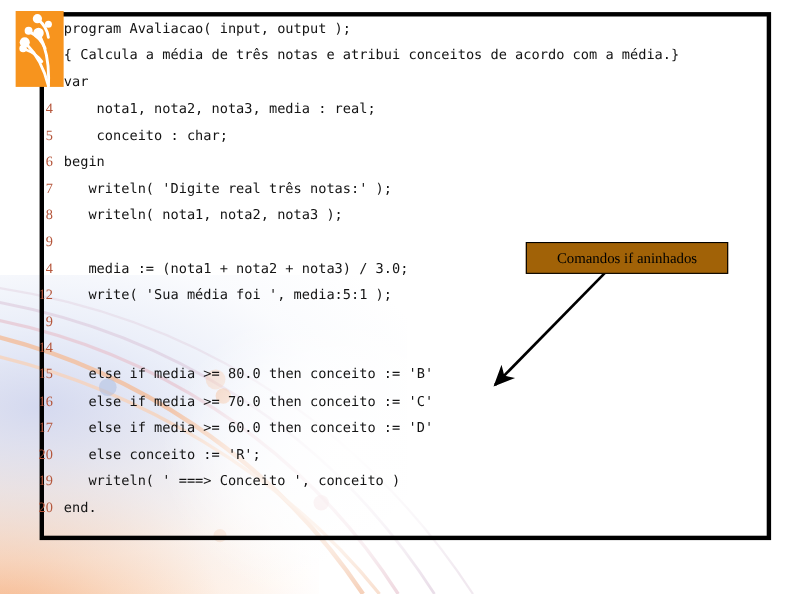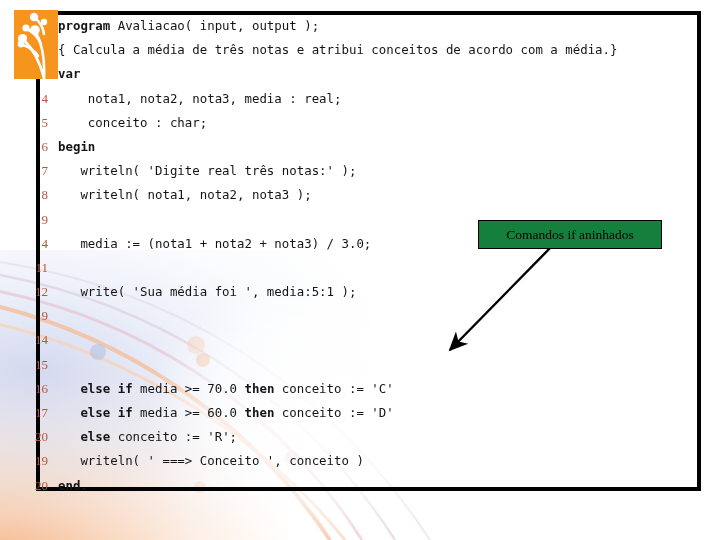--- a/index.html
+++ b/index.html
@@ -62,25 +62,25 @@
     position:absolute;left:0;top:0;width:26px;text-align:right;
     font-family:"Liberation Serif",serif;
     font-size:13px;color:#b5563b;
     letter-spacing:0px;
   }
   .src{
     position:absolute;left:36px;top:0;
     font-family:"DejaVu Sans Mono","Liberation Mono",monospace;
     font-size:12.4px;color:#141414;white-space:pre;
   }
-  .src b{font-weight:bold;}
+  .src b{font-weight:normal;}
   
   #callout-box{
     position:absolute;left:478px;top:220px;width:184px;height:29px;
-    border:1px solid #000;background:#15803d;
+    border:1px solid #000;background:#a16207;
     display:flex;align-items:center;justify-content:center;
     box-sizing:border-box;
   }
   #callout-label{
     font-family:"Liberation Serif",serif;font-size:13.5px;color:#000;
     white-space:nowrap;
   }
   #callout-arrow{position:absolute;left:430px;top:240px;width:130px;height:125px;}
 </style>
 </head>
@@ -112,25 +112,24 @@
       <div class="code-line"><span class="ln">1</span><span class="src"><b>program</b> Avaliacao( input, output );</span></div>
       <div class="code-line"><span class="ln">2</span><span class="src">{ Calcula a média de três notas e atribui conceitos de acordo com a média.}</span></div>
       <div class="code-line"><span class="ln">3</span><span class="src"><b>var</b></span></div>
       <div class="code-line"><span class="ln">4</span><span class="src">    nota1, nota2, nota3, media : real;</span></div>
       <div class="code-line"><span class="ln">5</span><span class="src">    conceito : char;</span></div>
       <div class="code-line"><span class="ln">6</span><span class="src"><b>begin</b></span></div>
       <div class="code-line"><span class="ln">7</span><span class="src">   writeln( 'Digite real três notas:' );</span></div>
       <div class="code-line"><span class="ln">8</span><span class="src">   writeln( nota1, nota2, nota3 );</span></div>
       <div class="code-line"><span class="ln">9</span><span class="src"></span></div>
       <div class="code-line"><span class="ln">4</span><span class="src">   media := (nota1 + nota2 + nota3) / 3.0;</span></div>
-      <div class="code-line"><span class="ln">11</span><span class="src"></span></div>
       <div class="code-line"><span class="ln">12</span><span class="src">   write( 'Sua média foi ', media:5:1 );</span></div>
       <div class="code-line"><span class="ln">9</span><span class="src"></span></div>
       <div class="code-line"><span class="ln">14</span></div>
-      <div class="code-line"><span class="ln">15</span></div>
+      <div class="code-line"><span class="ln">15</span><span class="src">   <b>else if</b> media &gt;= 80.0 <b>then</b> conceito := 'B'</span></div>
       <div class="code-line"><span class="ln">16</span><span class="src">   <b>else if</b> media &gt;= 70.0 <b>then</b> conceito := 'C'</span></div>
       <div class="code-line"><span class="ln">17</span><span class="src">   <b>else if</b> media &gt;= 60.0 <b>then</b> conceito := 'D'</span></div>
       <div class="code-line"><span class="ln">20</span><span class="src">   <b>else</b> conceito := 'R';</span></div>
       <div class="code-line"><span class="ln">19</span><span class="src">   writeln( ' ===&gt; Conceito ', conceito )</span></div>
       <div class="code-line"><span class="ln">20</span><span class="src"><b>end.</b></span></div>
     </div>
 
   <svg id="deco-block" viewBox="0 0 44 69">
     <rect x="0" y="0" width="44" height="69" fill="#f7941e"></rect>
     <g stroke="#ffffff" stroke-width="2.6" fill="none" stroke-linecap="round">

